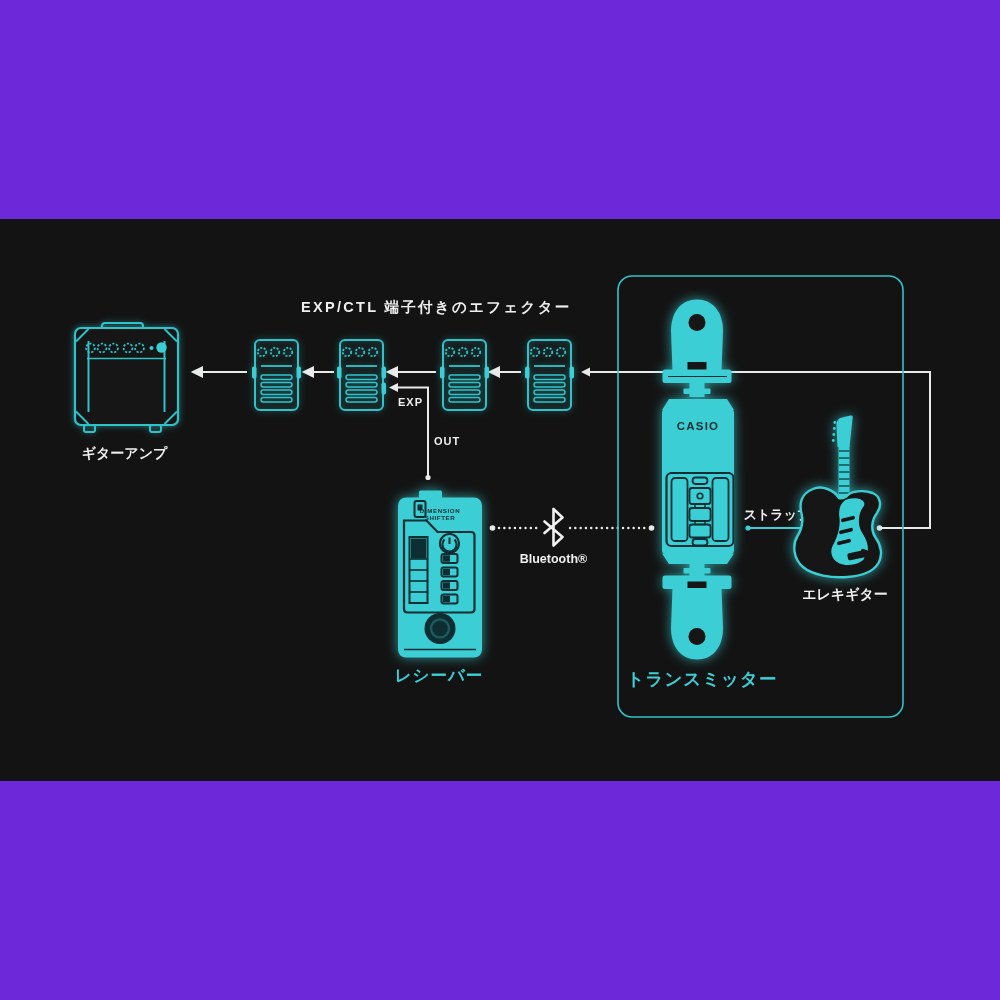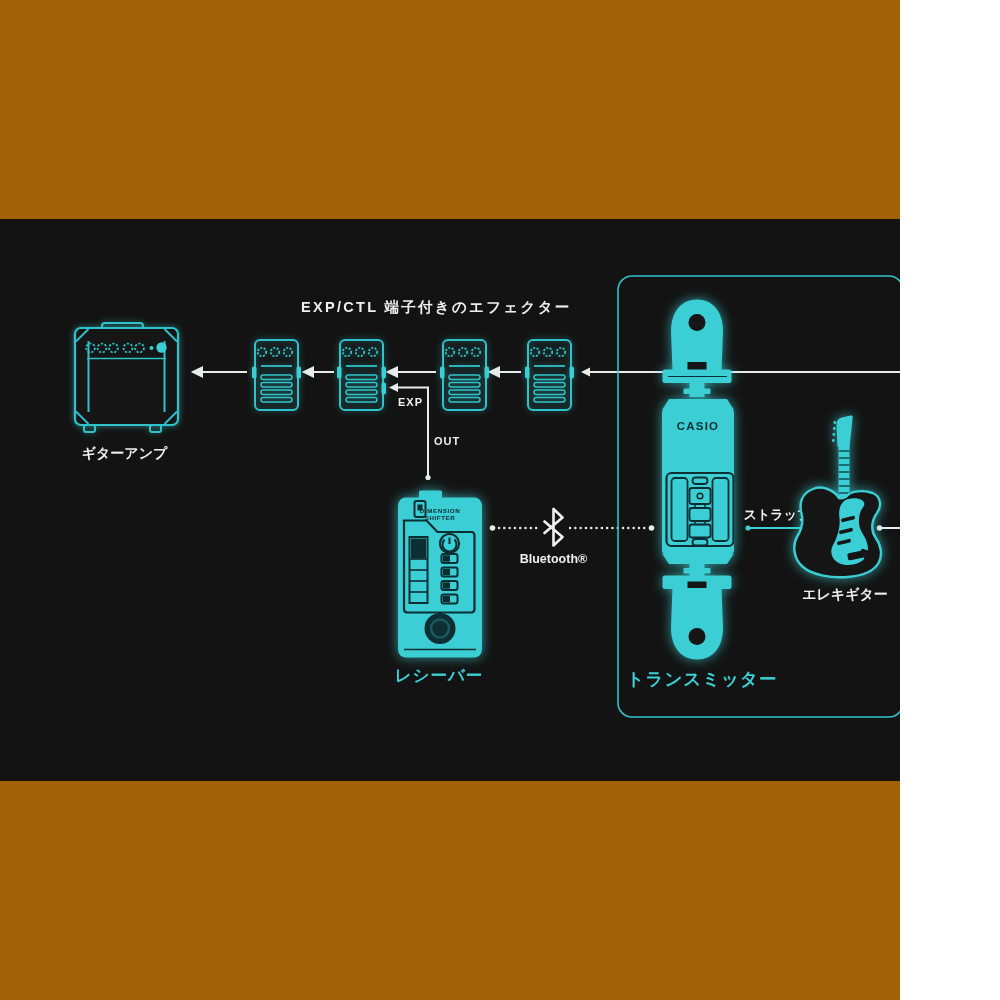--- a/index.html
+++ b/index.html
@@ -1,16 +1,16 @@
 <!DOCTYPE html>
 <html><head>
 <meta charset="utf-8">
 <style>
   html,body{margin:0;padding:0;background:#ffffff;}
-  .stage{position:relative;width:900px;height:1000px;background:#a16207;overflow:hidden;
+  .stage{position:relative;width:1000px;height:1000px;background:#6d28d9;overflow:hidden;
          font-family:"Liberation Sans","DejaVu Sans",sans-serif;}
   .band{position:absolute;left:0;top:219px;width:1000px;height:562px;background:#131313;}
   svg{display:block}
   text{font-family:"Liberation Sans","DejaVu Sans",sans-serif;}
   .lbl-white{fill:#EFEFEF;font-weight:bold;}
   .lbl-teal{fill:#3BD0D6;font-weight:bold;}
   .dark-on-teal{fill:#0E2D30;font-weight:bold;}
   .teal-fill{fill:#3BCFD5;}
   .teal-stroke{stroke:#2FC3CA;fill:none;}
   .dark-detail{stroke:#0E2D30;fill:none;}

